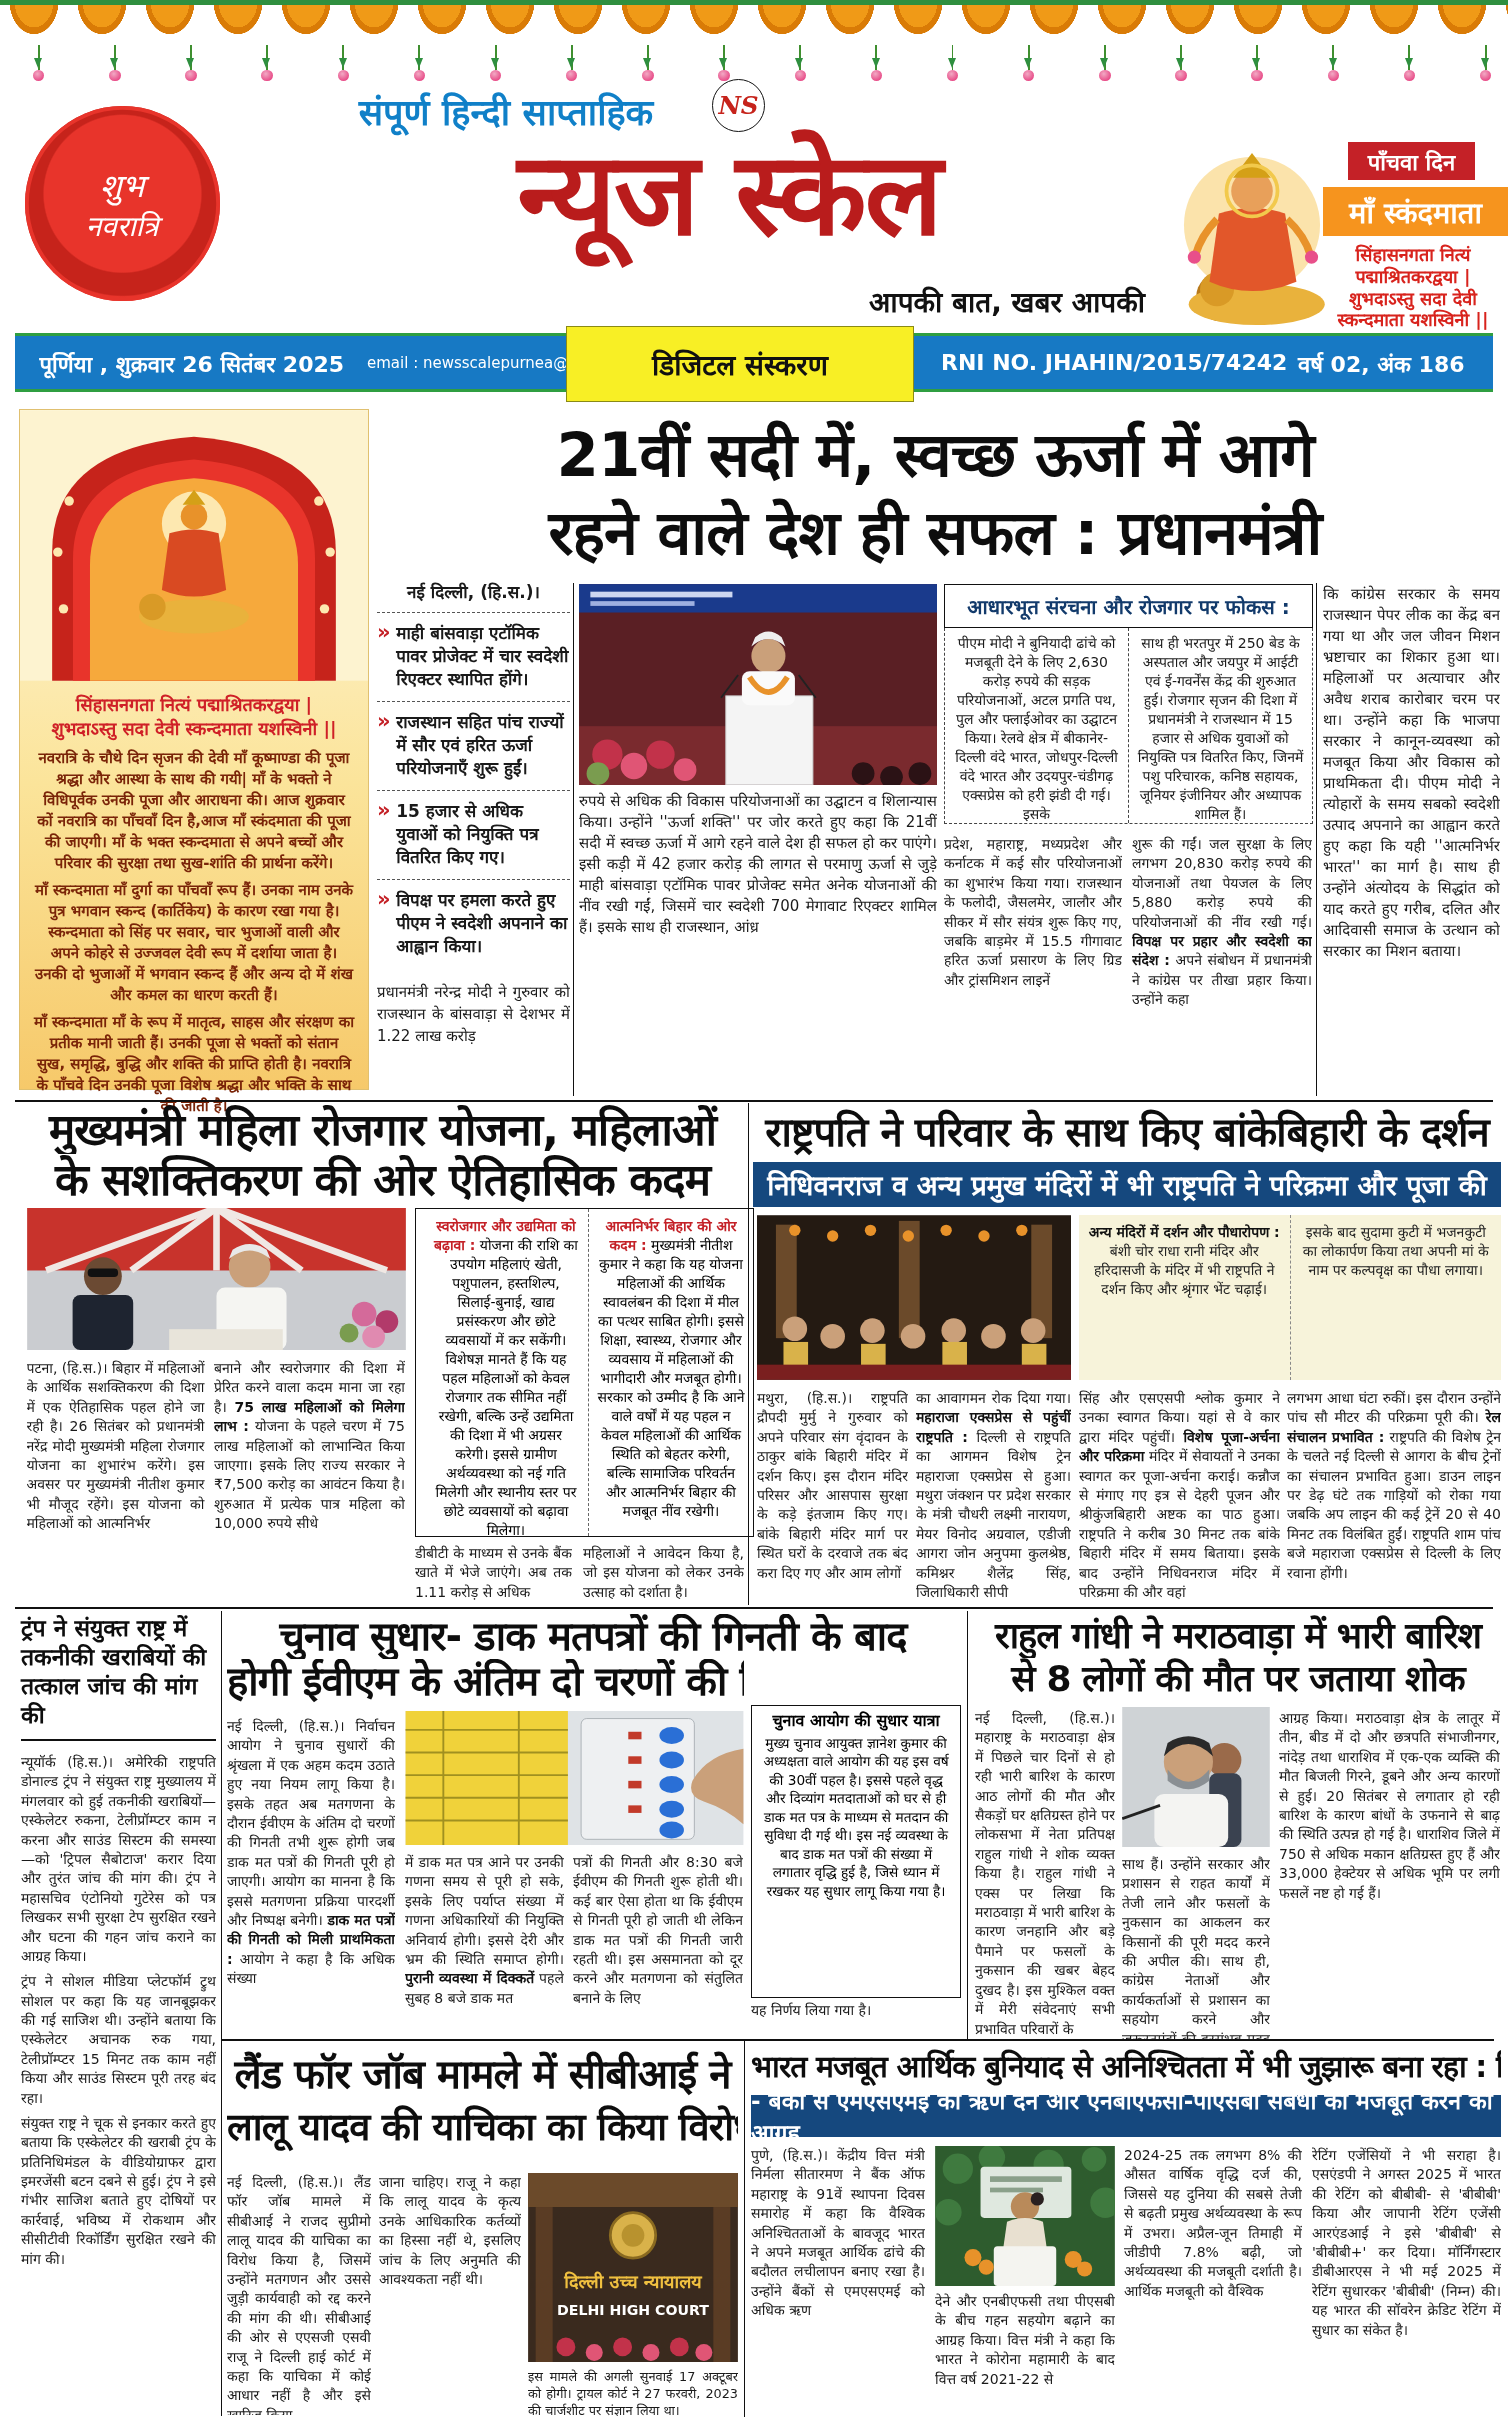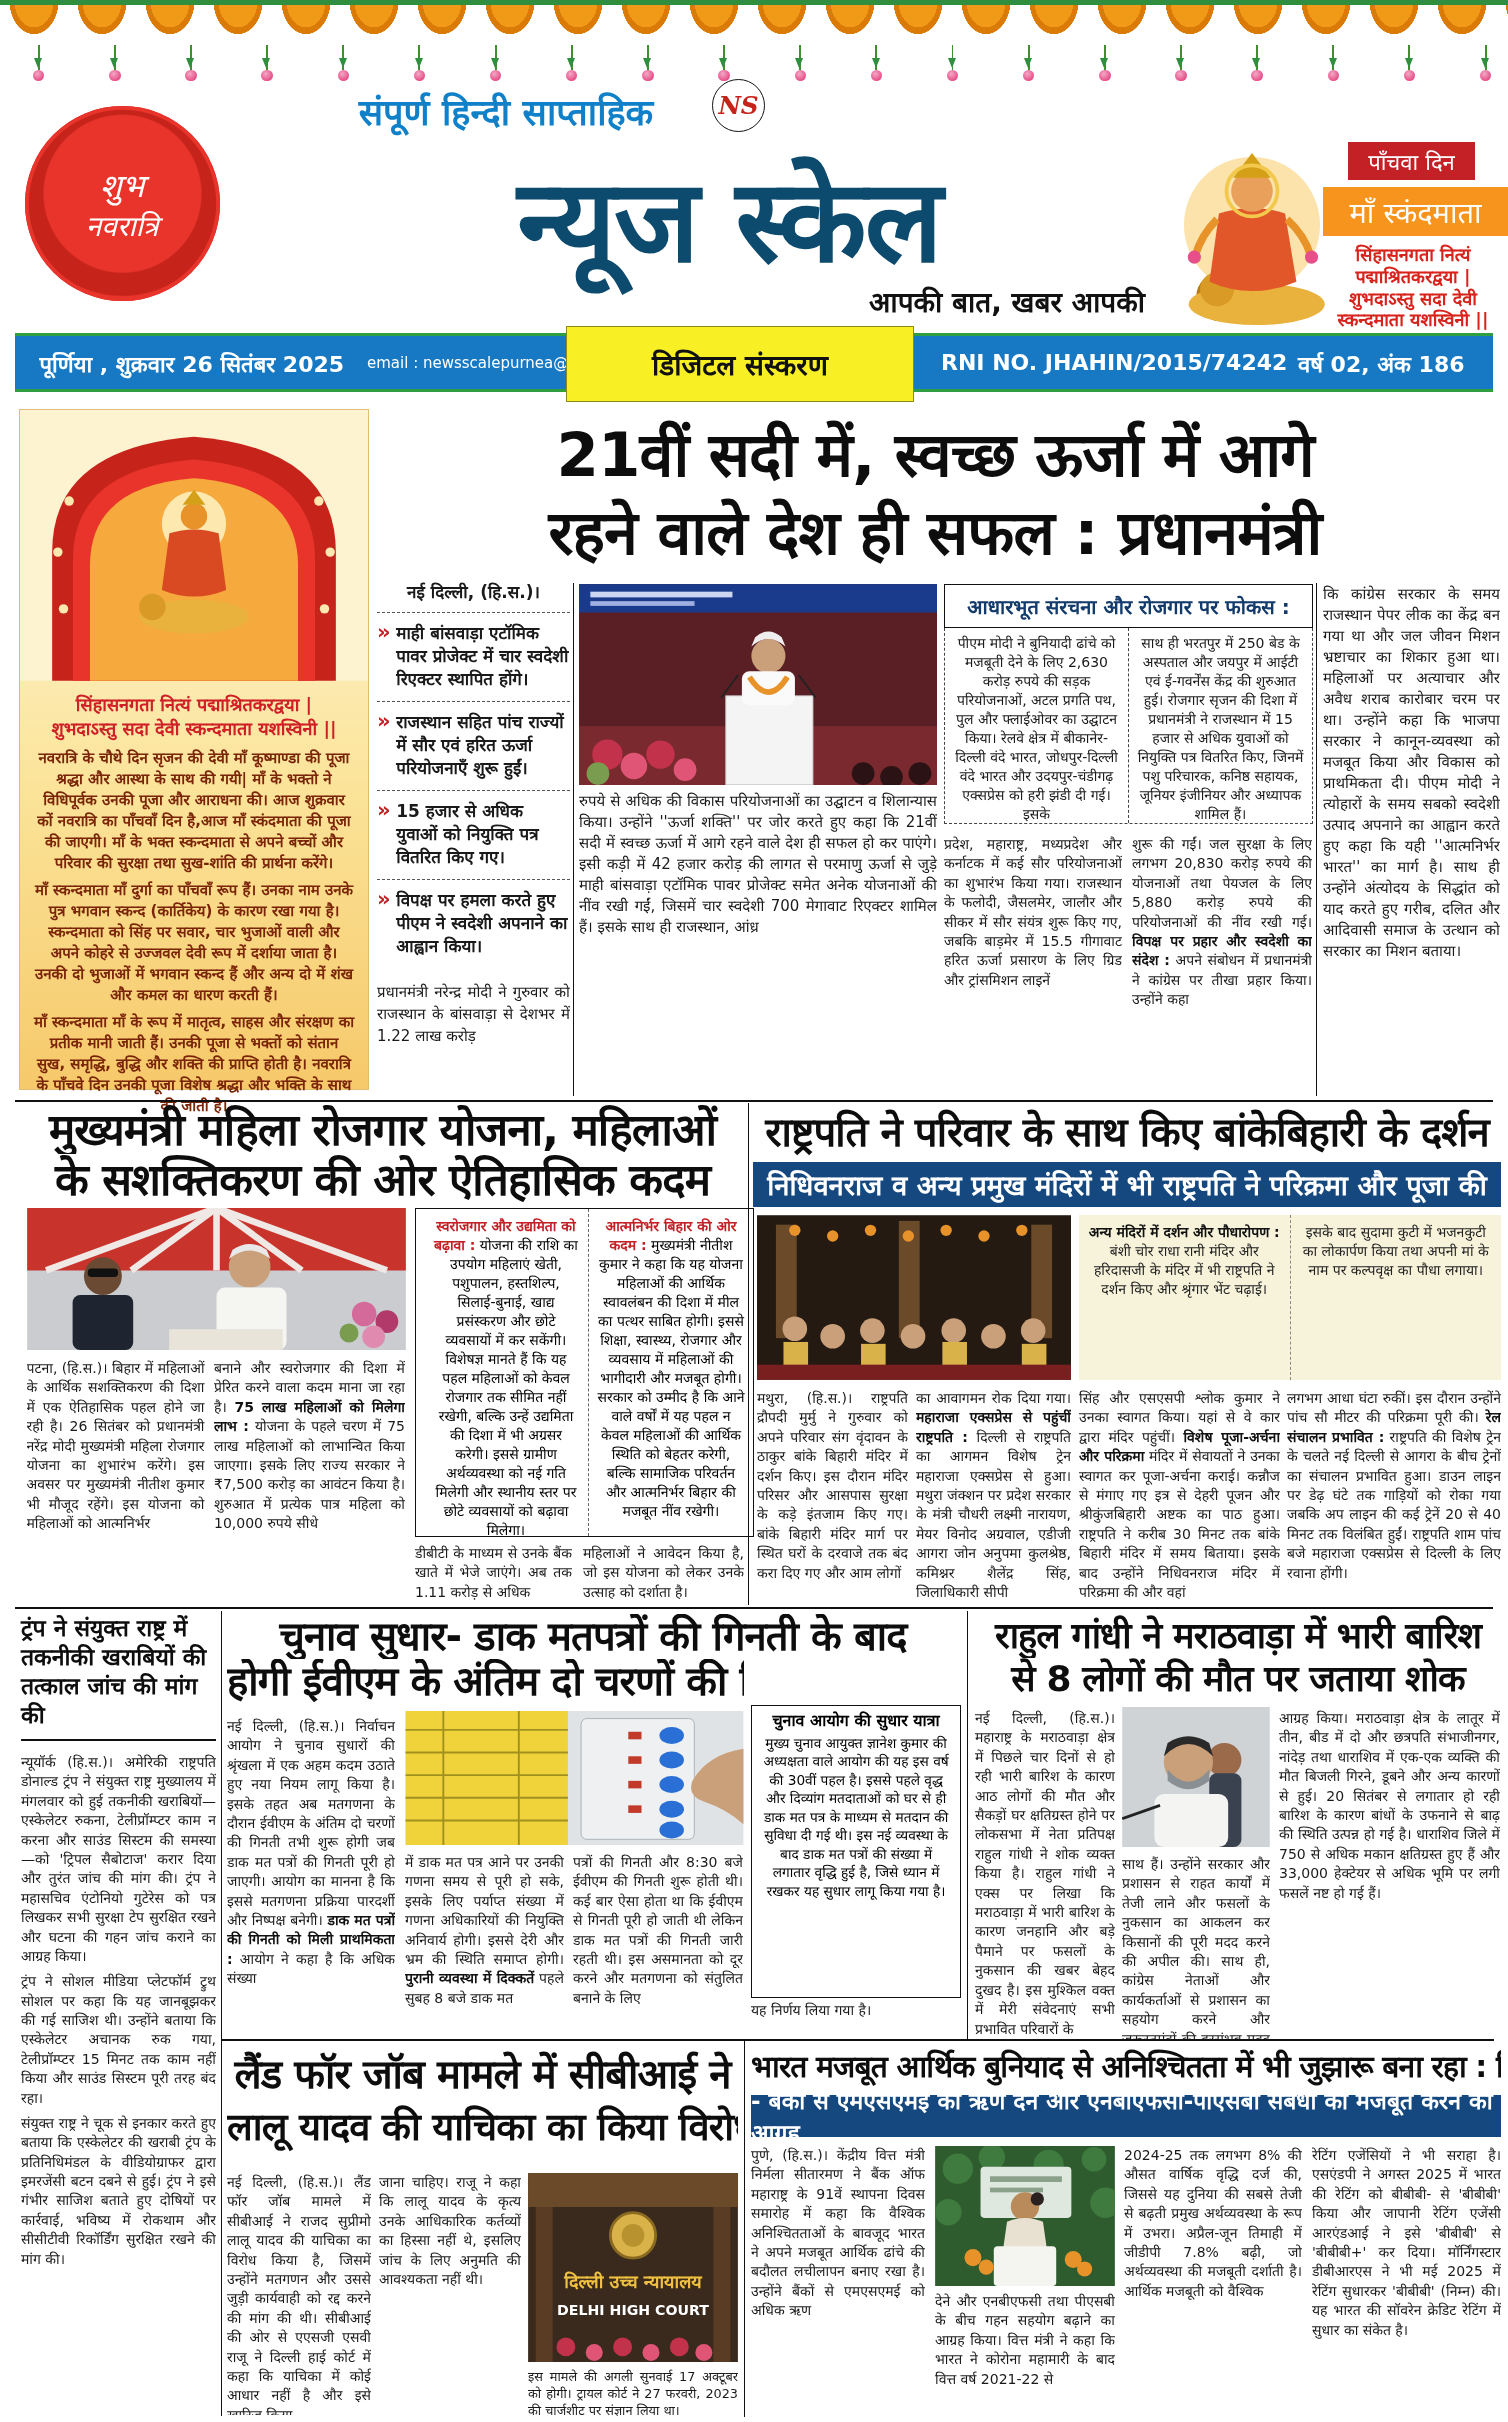--- a/index.html
+++ b/index.html
@@ -25,23 +25,23 @@
      background:radial-gradient(circle at 40% 35%, #f2a9c4, #e84f8a 70%);}
   
   .nav-circle{border-radius:50%;background:radial-gradient(circle at 50% 45%, #e8342b 0 54%, #c6231b 55% 70%, #e8342b 71% 83%, #c6231b 84%);
      box-shadow:0 0 0 3.8px #e8342b inset;color:#fff;display:flex;flex-direction:column;align-items:center;justify-content:center;}
   .nav-circle .l1{font-family:"DejaVu Serif",serif;font-style:italic;font-size:32px;}
   .nav-circle .l2{font-family:"DejaVu Serif",serif;font-style:italic;font-size:28px;}
   .weekly{color:#1080c8;font-weight:bold;font-size:36px;}
   .ns-logo{width:51px;height:51px;border:1.9px solid #111;border-radius:50%;background:#fff;
      display:flex;align-items:center;justify-content:center;font-family:"DejaVu Serif",serif;
      font-style:italic;font-weight:bold;font-size:24.6px;color:#c6231b;}
-  .paper-title{color:#0c4a6e;font-weight:bold;font-size:115px;line-height:142px;letter-spacing:-1.9px;margin-top:27px;}
+  .paper-title{color:#b91c1c;font-weight:bold;font-size:115px;line-height:142px;letter-spacing:-1.9px;}
   .tagline{font-weight:bold;font-size:28px;color:#111;text-align:right;}
-  .badge{color:#fff;font-weight:normal;display:flex;align-items:center;justify-content:center;}
+  .badge{color:#fff;font-weight:bold;display:flex;align-items:center;justify-content:center;}
   .shloka-line{color:#d8231d;font-weight:bold;font-size:18px;line-height:22px;text-align:center;}
   
   .infobar{background:#1779c4;border-top:3.8px solid #2f9e41;border-bottom:3.8px solid #2f9e41;color:#fff;}
   .infobar .item{position:absolute;top:0;height:53px;display:flex;align-items:center;font-weight:bold;}
   .yellowbox{background:#f8ef25;border:1.9px solid #8a8a16;color:#111;font-weight:bold;font-size:28px;
      display:flex;align-items:center;justify-content:center;z-index:5;}
   
   .dev-box{background:linear-gradient(#fff9e6, #fbe49a 55%, #f6c96a);border:0.9px solid #e0c070;}
   .dev-shloka{color:#cf2027;font-weight:bold;font-size:18px;line-height:24px;text-align:center;}
   .dev-para{color:#7a2408;font-weight:bold;font-size:15px;line-height:21px;text-align:center;}

